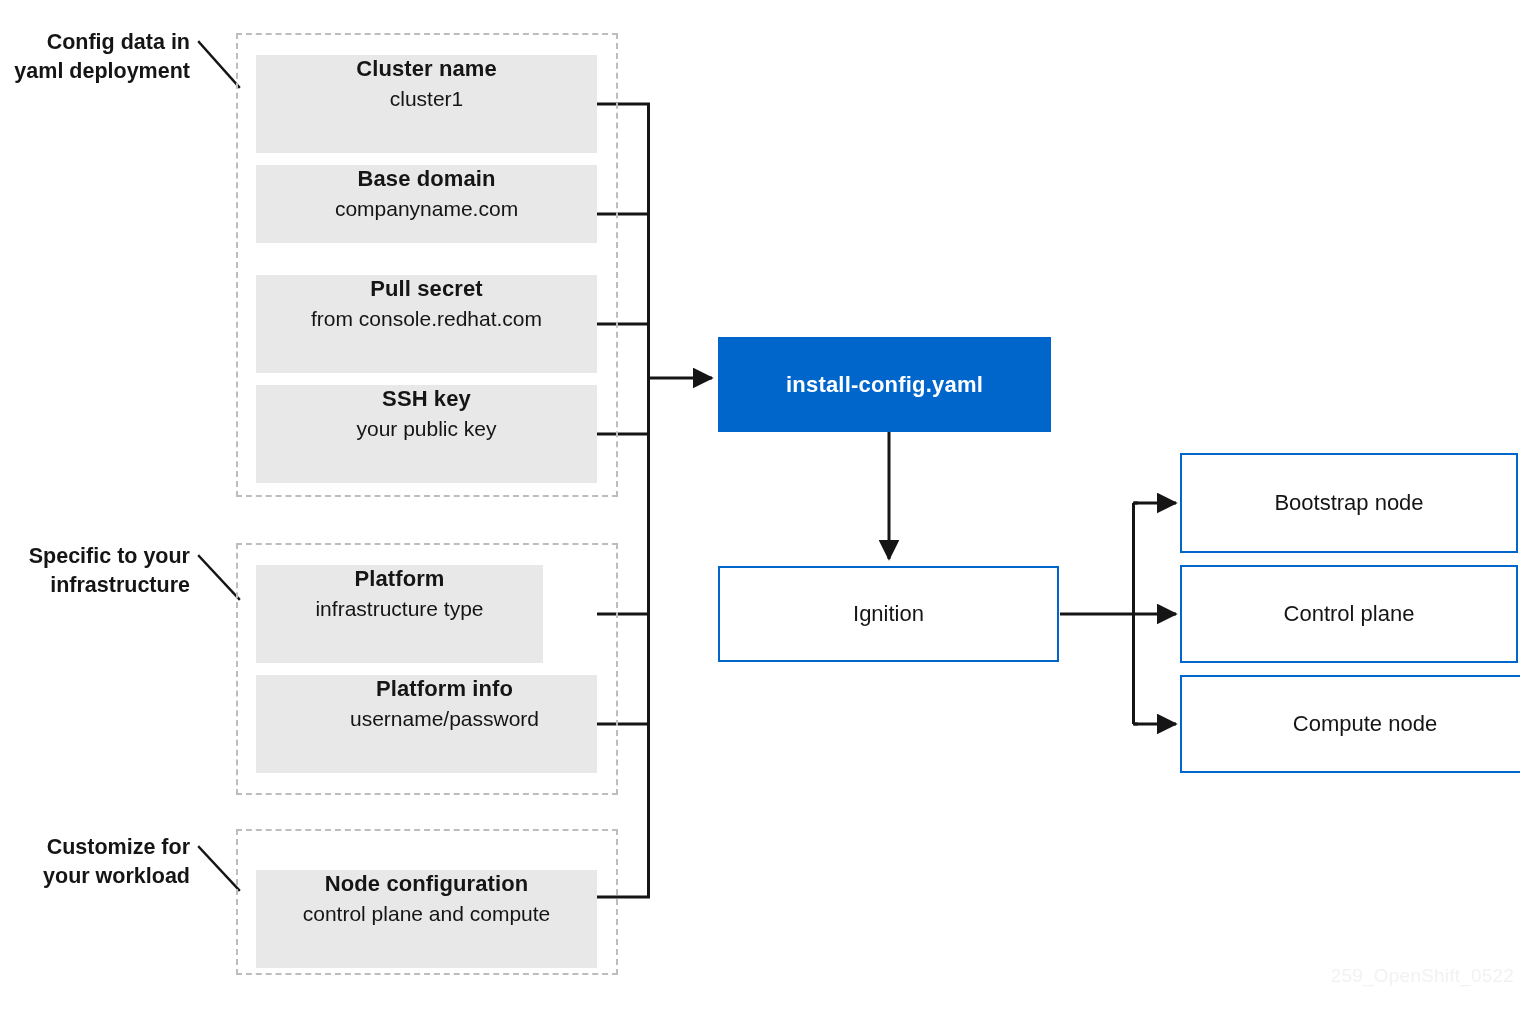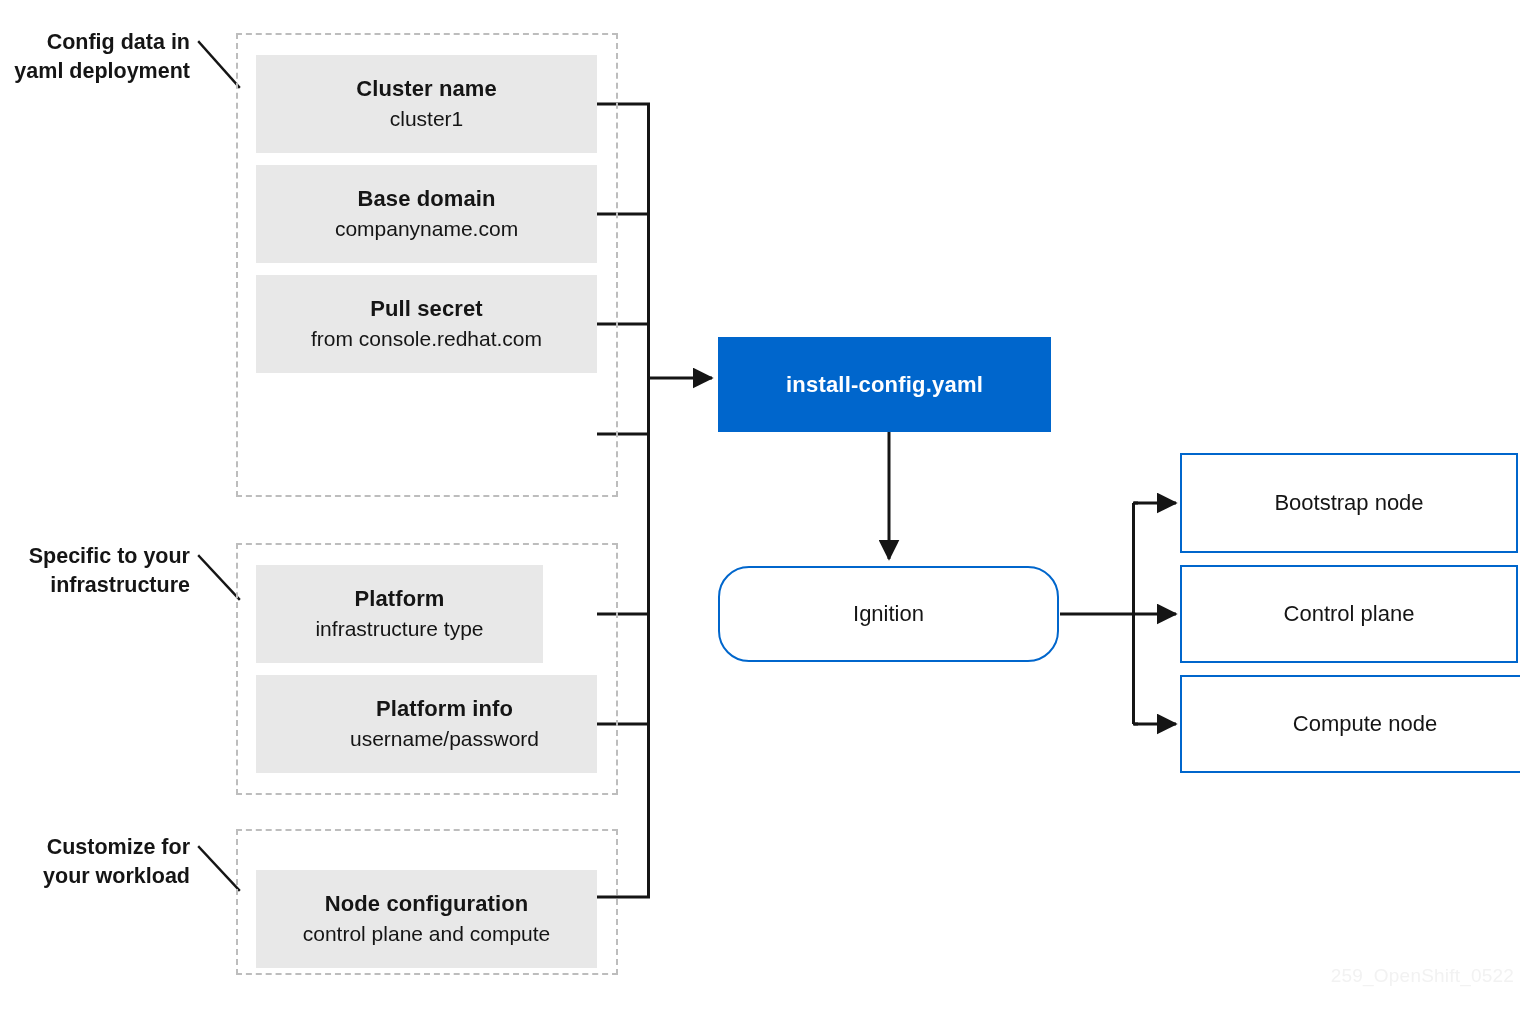--- a/index.html
+++ b/index.html
@@ -34,21 +34,20 @@
     background: transparent;
   }
   
   .config-card {
     position: absolute;
     background: #e8e8e8;
     box-sizing: border-box;
     display: flex;
     flex-direction: column;
     align-items: center;
-    justify-content: center;
     text-align: center;
     line-height: 1.28;
   }
   .config-card .c-title {
     font-size: 22px;
     font-weight: bold;
     color: #151515;
     letter-spacing: 0.1px;
   }
   .config-card .c-sub {
@@ -166,30 +165,34 @@
   <div class="annot" style="left:0px; top:833px; width:190px;">Customize for
 your workload</div>
 
   <div class="group-box" style="left:236px; top:33px; width:382px; height:464px;"></div>
 
   <div class="config-card" style="left:256px; top:55px; width:341px; height:98px;">
     <div class="c-title">Cluster name</div>
     <div class="c-sub">cluster1</div>
   </div>
 
-  <div class="config-card" style="left:256px; top:165px; width:341px; height:98px;">
+  <div class="config-card" style="left:256px; top:165px; width:341px; height:78px;">
     <div class="c-title">Base domain</div>
     <div class="c-sub">companyname.com</div>
   </div>
 
   <div class="config-card" style="left:256px; top:275px; width:341px; height:98px;">
     <div class="c-title">Pull secret</div>
     <div class="c-sub">from console.redhat.com</div>
   </div>
 
+  <div class="config-card" style="left:256px; top:385px; width:341px; height:98px;">
+    <div class="c-title">SSH key</div>
+    <div class="c-sub">your public key</div>
+  </div>
 
   <div class="group-box" style="left:236px; top:543px; width:382px; height:252px;"></div>
 
   <div class="config-card" style="left:256px; top:565px; width:287px; height:98px;">
     <div class="c-title">Platform</div>
     <div class="c-sub">infrastructure type</div>
   </div>
 
   <div class="config-card" style="left:256px; top:675px; width:341px; height:98px;padding-left:36px;">
     <div class="c-title">Platform info</div>
@@ -200,21 +203,21 @@
 
   <div class="config-card" style="left:256px; top:855px; width:341px; height:98px;margin-top:15px;">
     <div class="c-title">Node configuration</div>
     <div class="c-sub">control plane and compute</div>
   </div>
 
   <div class="blue-solid" style="left:718px; top:337px; width:333px; height:95px;">
     <span>install-config.yaml</span>
   </div>
 
-  <div class="blue-outline" style="left:718px; top:566px; width:341px; height:96px;border-radius:31px;">
+  <div class="blue-outline" style="left:718px; top:566px; width:341px; height:96px;">
     <span>Ignition</span>
   </div>
 
   <div class="blue-outline node-box" style="left:1180px; top:453px; width:338px; height:100px;">
     <span>Bootstrap node</span>
   </div>
 
   <div class="blue-outline node-box" style="left:1180px; top:565px; width:338px; height:98px;">
     <span>Control plane</span>
   </div>

